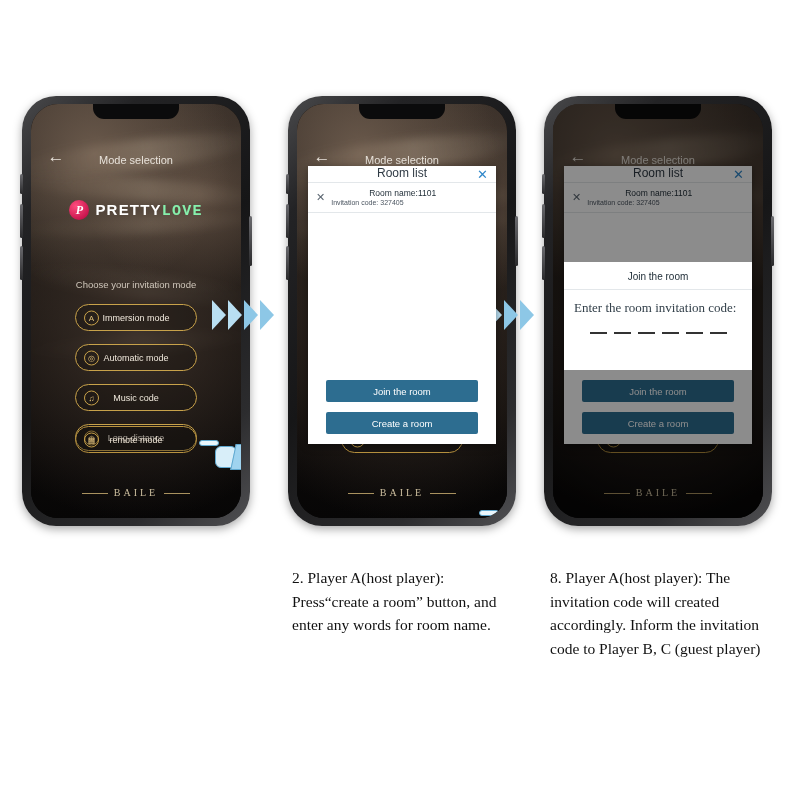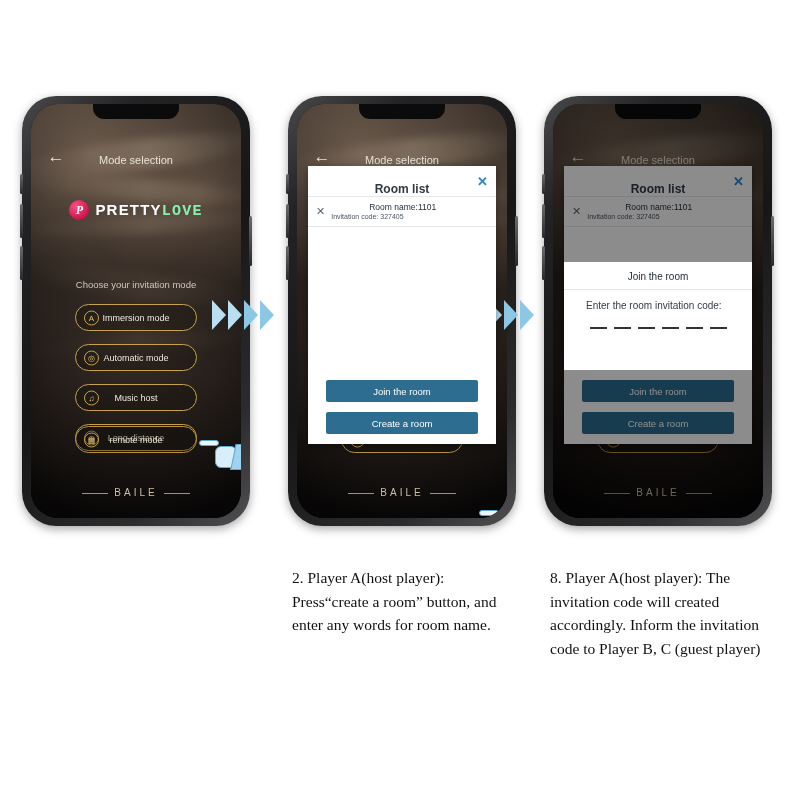--- a/index.html
+++ b/index.html
@@ -142,43 +142,42 @@
     display: flex; align-items: center; justify-content: center;
   }
   .mode-btn.remote {
     width: 122px; border-color: #b8923f; color: #e6dccd;
   }
   .remote-row { position: absolute; bottom: 52px; left: 0; right: 0; z-index: 4; }
 
   .baile {
     position: absolute; bottom: 20px; left: 0; right: 0; text-align: center;
     color: #cdbf9f; font-size: 10px; letter-spacing: 3px;
-    font-family: Liberation Sans, sans-serif; z-index: 4;
+    font-family: Liberation Serif, serif; z-index: 4;
   }
   .baile:before, .baile:after {
     content: ""; display: inline-block; width: 26px; height: 1px;
     background: #a9925f; vertical-align: middle; margin: 0 6px;
   }
 
   
   .dialog {
     position: absolute; left: 11px; top: 62px;
     width: 188px; height: 278px;
     background: #ffffff;
     z-index: 10;
     display: flex; flex-direction: column;
     box-shadow: 0 2px 8px rgba(0,0,0,.4);
   }
   .dlg-head {
-    position: relative; height: 31px;
-    display: flex; align-items: flex-end; justify-content: center;
+    position: relative; height: 17px;
+    display: flex; align-items: flex-start; justify-content: center;
     color: #2f3a44; font-size: 12px;
     border-bottom: 1px solid #e3e7ea;
     font-family: "Liberation Sans", sans-serif;
-    font-weight: bold;
   }
   .dlg-close {
     position: absolute; right: 8px; top: 50%; transform: translateY(-50%);
     color: #2e86c9; font-size: 13px; line-height: 1;
   }
   .room-row {
     display: flex; align-items: flex-start; gap: 6px;
     padding: 5px 8px 6px 8px;
     border-bottom: 1px solid #e3e7ea;
     background: #fff;
@@ -206,21 +205,21 @@
     position: absolute; left: 11px; top: 158px;
     width: 188px; height: 108px;
     background: #ffffff; z-index: 12;
     font-family: "Liberation Sans", sans-serif;
   }
   .join-title {
     text-align: center; font-size: 10px; color: #22303a;
     padding: 9px 0 7px 0;
     border-bottom: 1px solid #e3e7ea;
   }
-  .join-label { font-size: 10px; color: #33404a; padding: 10px 10px 0 22px; }
+  .join-label { font-size: 13px; color: #33404a; padding: 10px 10px 0 10px; font-family: Liberation Serif, serif; }
   .code-dashes {
     display: flex; gap: 7px; justify-content: center; padding: 16px 10px 0 10px;
   }
   .code-dashes span { width: 17px; height: 1.5px; background: #333; display: block; }
 
   
   .hand { position: absolute; z-index: 20; }
   .hand .cuff {
     position: absolute; width: 20px; height: 26px;
     background: #9fd3ef; border: 1px solid #5fa8cf;
@@ -290,21 +289,21 @@
         <div class="mode-btn">
           <span class="mi">A</span>
           <span>Immersion mode</span>
         </div>
         <div class="mode-btn">
           <span class="mi">◎</span>
           <span>Automatic mode</span>
         </div>
         <div class="mode-btn">
           <span class="mi">♫</span>
-          <span>Music host</span>
+          <span>Music code</span>
         </div>
         <div class="mode-btn">
           <span class="mi">⊕</span>
           <span>Long-distance</span>
         </div>
       </div>
 
       <div class="remote-row">
         <div class="mode-btn remote">
           <span class="mi">▦</span>

